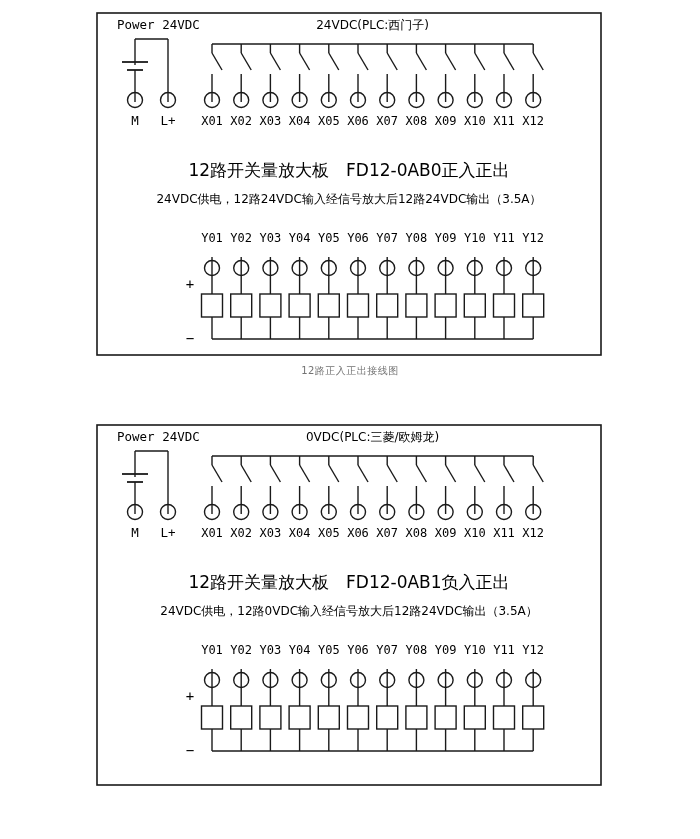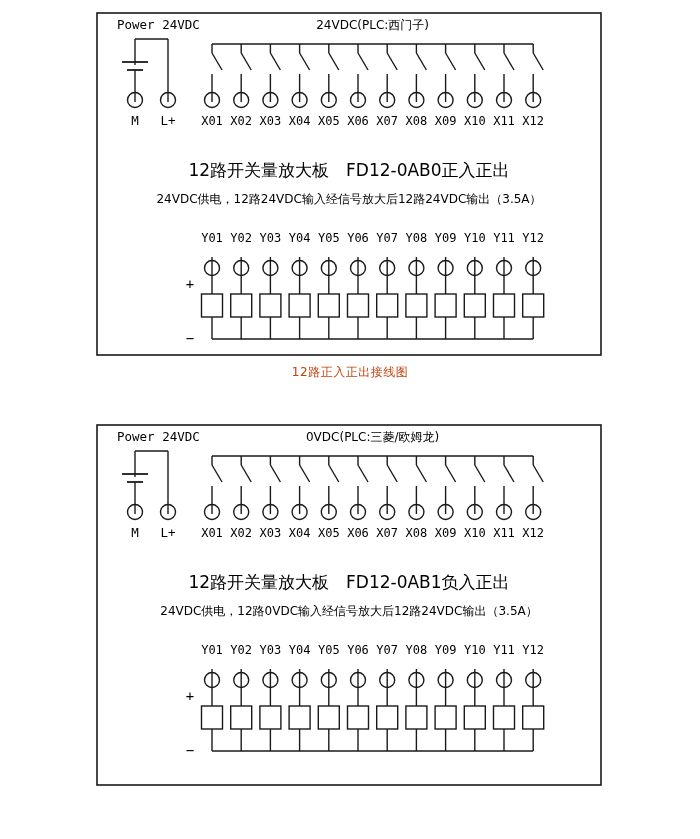--- a/index.html
+++ b/index.html
@@ -12,22 +12,22 @@
     position:relative;
   }
   .diagram-block{position:absolute;left:0;width:700px;}
   #block-1{top:0;}
   #block-2{top:412px;}
   .frame-wrap{position:relative;width:652px;}
   svg.frame{display:block;}
   .caption{
     text-align:center;
     font-family:"DejaVu Sans","Liberation Sans",sans-serif;
-    font-size:12px;
-    color:#c2410c;
+    font-size:10px;
+    color:#737373;
     letter-spacing:0.5px;
   }
   #cap-1{position:absolute;top:364px;left:0;width:700px;}
   text{fill:#000;}
   .t-mono{font-family:"DejaVu Sans Mono","Liberation Mono",monospace;}
   .t-cjk{font-family:"DejaVu Sans","Liberation Sans",sans-serif;}
   line,rect,circle,path{shape-rendering:geometricPrecision;}
 </style>
 </head>
 <body>

